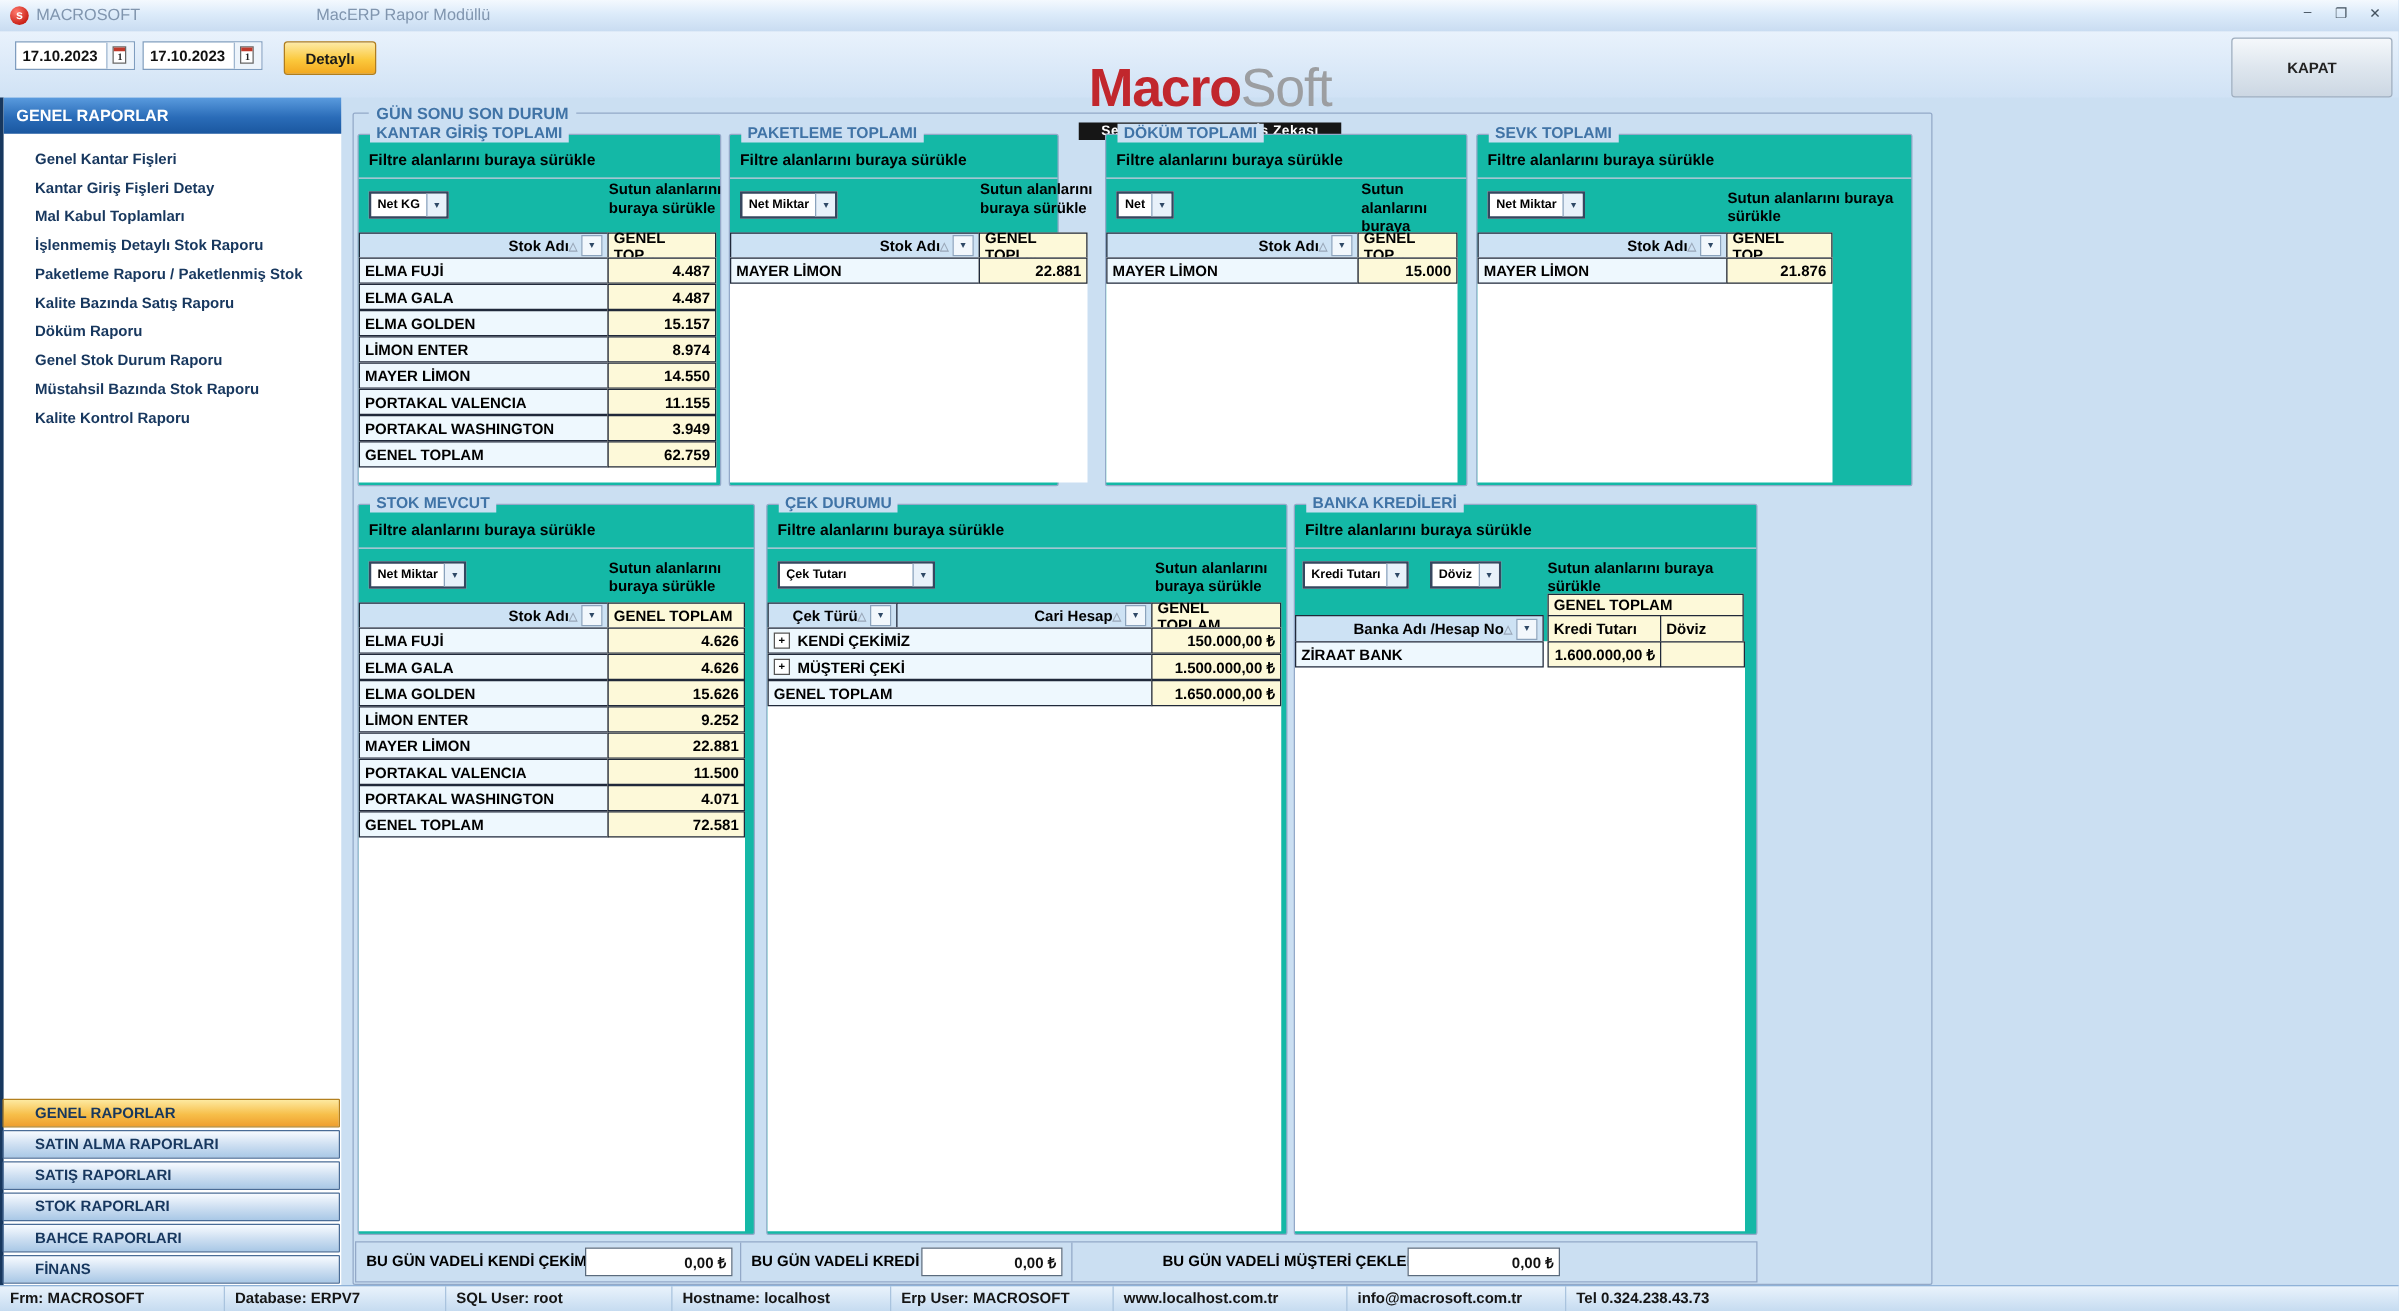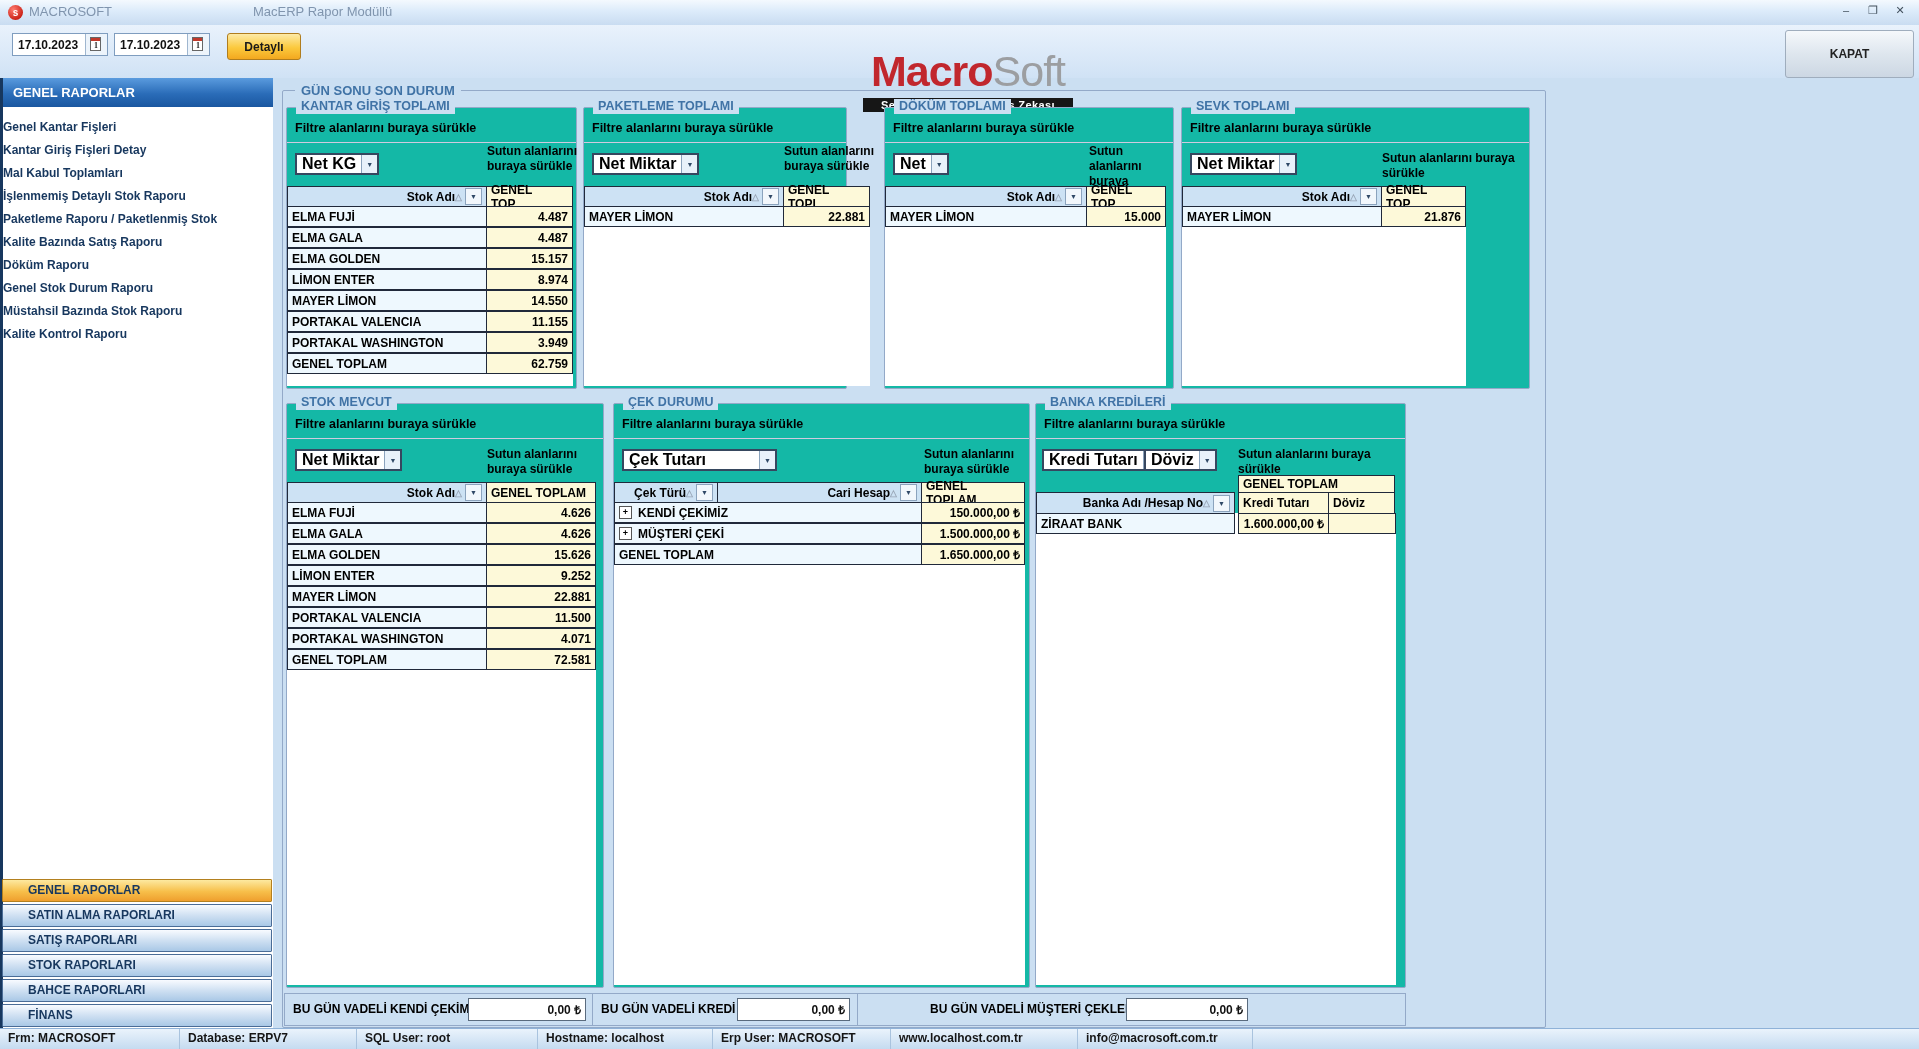--- a/index.html
+++ b/index.html
@@ -23,42 +23,42 @@
   .logo{position:absolute;left:852px;top:24px;width:232px;text-align:center;line-height:44px;white-space:nowrap;}
   .logo-macro{font-weight:bold;font-size:43px;color:#c1272d;letter-spacing:-1px;}
   .logo-soft{font-weight:normal;font-size:43px;color:#9c9ea1;letter-spacing:-1px;}
   .logo-tag{margin:-5px auto 0 auto;width:210px;background:#161616;color:#fff;font-weight:bold;font-size:11px;line-height:14px;letter-spacing:.4px;}
   .kapat-btn{position:absolute;left:1785px;top:30px;width:127px;height:46px;background:linear-gradient(#f5f8fb,#dee6ee 50%,#ccd7e3);border:1px solid #9fadbd;border-radius:3px;font-weight:bold;font-size:12px;color:#222;display:flex;align-items:center;justify-content:center;cursor:pointer;}
   
   .side-strip{position:absolute;left:0;top:78px;width:3px;bottom:21px;background:#17375e;}
   .sidebar{position:absolute;left:3px;top:78px;width:270px;bottom:21px;background:#fff;}
   .side-header{height:29px;background:linear-gradient(#5a9bde,#2a6cb8 55%,#1a57a0);color:#fff;font-weight:bold;font-size:13px;line-height:29px;padding-left:10px;}
   .side-items{position:absolute;left:0;top:38px;right:0;display:flex;flex-direction:column;}
-  .side-item{height:23px;line-height:23px;color:#17375e;font-weight:bold;font-size:12px;white-space:nowrap;cursor:pointer;}
+  .side-item{height:23px;line-height:23px;padding-left:25px;color:#17375e;font-weight:bold;font-size:12px;white-space:nowrap;cursor:pointer;}
   .nav-groups{position:absolute;left:-1px;bottom:1px;width:270px;display:flex;flex-direction:column;}
   .nav-btn{height:21px;line-height:21px;margin-top:2px;background:linear-gradient(#f8fbff,#cfe0f2 50%,#a9c8e6);border:1px solid #4a6c96;border-radius:1px;padding-left:25px;font-weight:bold;font-size:12px;color:#17375e;cursor:pointer;}
   .nav-btn.active{background:linear-gradient(#fde9a0,#f7bf4a 55%,#ef9f2e);border-color:#b3801f;}
   
   .statusbar{position:absolute;left:0;bottom:0;right:0;height:21px;background:linear-gradient(#eaf3fc,#c5dbf0);border-top:1px solid #8fb2d8;display:flex;font-size:12px;font-weight:bold;color:#151515;box-sizing:border-box;}
   .status-seg{line-height:19px;padding-left:8px;border-right:1px solid #a9c3de;box-sizing:border-box;white-space:nowrap;overflow:hidden;}
   .statusbar div:nth-of-type(1){width:180px;}.statusbar div:nth-of-type(2){width:177px;}
   .statusbar div:nth-of-type(3){width:181px;}.statusbar div:nth-of-type(4){width:175px;}
   .statusbar div:nth-of-type(5){width:178px;}.statusbar div:nth-of-type(6){width:187px;}
   .statusbar div:nth-of-type(7){width:175px;}.statusbar div:nth-of-type(8){flex:1;border-right:0;}
   
   .groupbox{position:absolute;left:282px;top:90px;width:1262px;height:936px;border:1px solid #93a9c8;border-radius:2px;}
   .gcap{position:absolute;left:12px;top:-8px;background:#cbdff2;padding:0 6px;color:#4073a6;font-weight:bold;font-size:13px;line-height:15px;}
   
   .panel{position:absolute;}
   .pcap{position:absolute;left:10px;top:0;z-index:2;background:#cbdff2;padding:0 5px;color:#4073a6;font-weight:bold;font-size:12.5px;line-height:15px;white-space:nowrap;}
   .pbody{position:absolute;left:0;top:8px;right:0;bottom:0;border:1px solid #93a9c8;border-radius:2px;background:#14b8a6;}
   .filter-hint{position:absolute;left:8px;top:13px;font-weight:bold;font-size:12.5px;color:#000;white-space:nowrap;cursor:default;}
   .psep{position:absolute;left:0;top:34px;width:100%;height:1px;background:#cfcadf;}
   .chip{position:absolute;height:22px;display:flex;align-items:stretch;border:2px solid #36475f;background:#fff;box-sizing:border-box;cursor:pointer;}
-  .chip-label{padding:0 5px;font-weight:bold;font-size:16px;line-height:18px;white-space:nowrap;}
+  .chip-label{padding:0 5px;font-weight:bold;font-size:10px;line-height:18px;white-space:nowrap;}
   .chip-btn{width:15px;border-left:1px solid #8ba3bd;background:#e8f1fa;color:#2f4866;font-size:7px;display:flex;align-items:center;justify-content:center;}
   .col-hint{position:absolute;font-weight:bold;font-size:12px;line-height:15px;color:#000;cursor:default;}
   .hcell{position:absolute;height:21px;box-sizing:border-box;border:1px solid #20293a;display:flex;align-items:center;padding:0 4px;font-weight:bold;font-size:12px;cursor:pointer;}
   .hcell.blue{background:#cde2f4;text-align:right;}
   .hcell.yellow{background:#fdf9d9;}
   .hlabel{flex:1;white-space:nowrap;overflow:hidden;}
   .sort{color:#9aa7b8;font-size:9px;margin-right:3px;}
   .hbtn{width:15px;height:15px;border:1px solid #8ba3bd;background:#f2f7fc;color:#2f4866;font-size:7px;display:flex;align-items:center;justify-content:center;flex:none;}
   .grid-white{position:absolute;background:#fff;}
   .rows{position:absolute;display:flex;flex-direction:column;}
@@ -463,13 +463,14 @@
     <div class="status-seg">SQL User: root</div>
 
     <div class="status-seg">Hostname: localhost</div>
 
     <div class="status-seg">Erp User: MACROSOFT</div>
 
     <div class="status-seg">www.localhost.com.tr</div>
 
     <div class="status-seg">info@macrosoft.com.tr</div>
 
+    <div class="status-seg">Tel 0.324.238.43.73</div>
   </div>
 
 </body></html>

